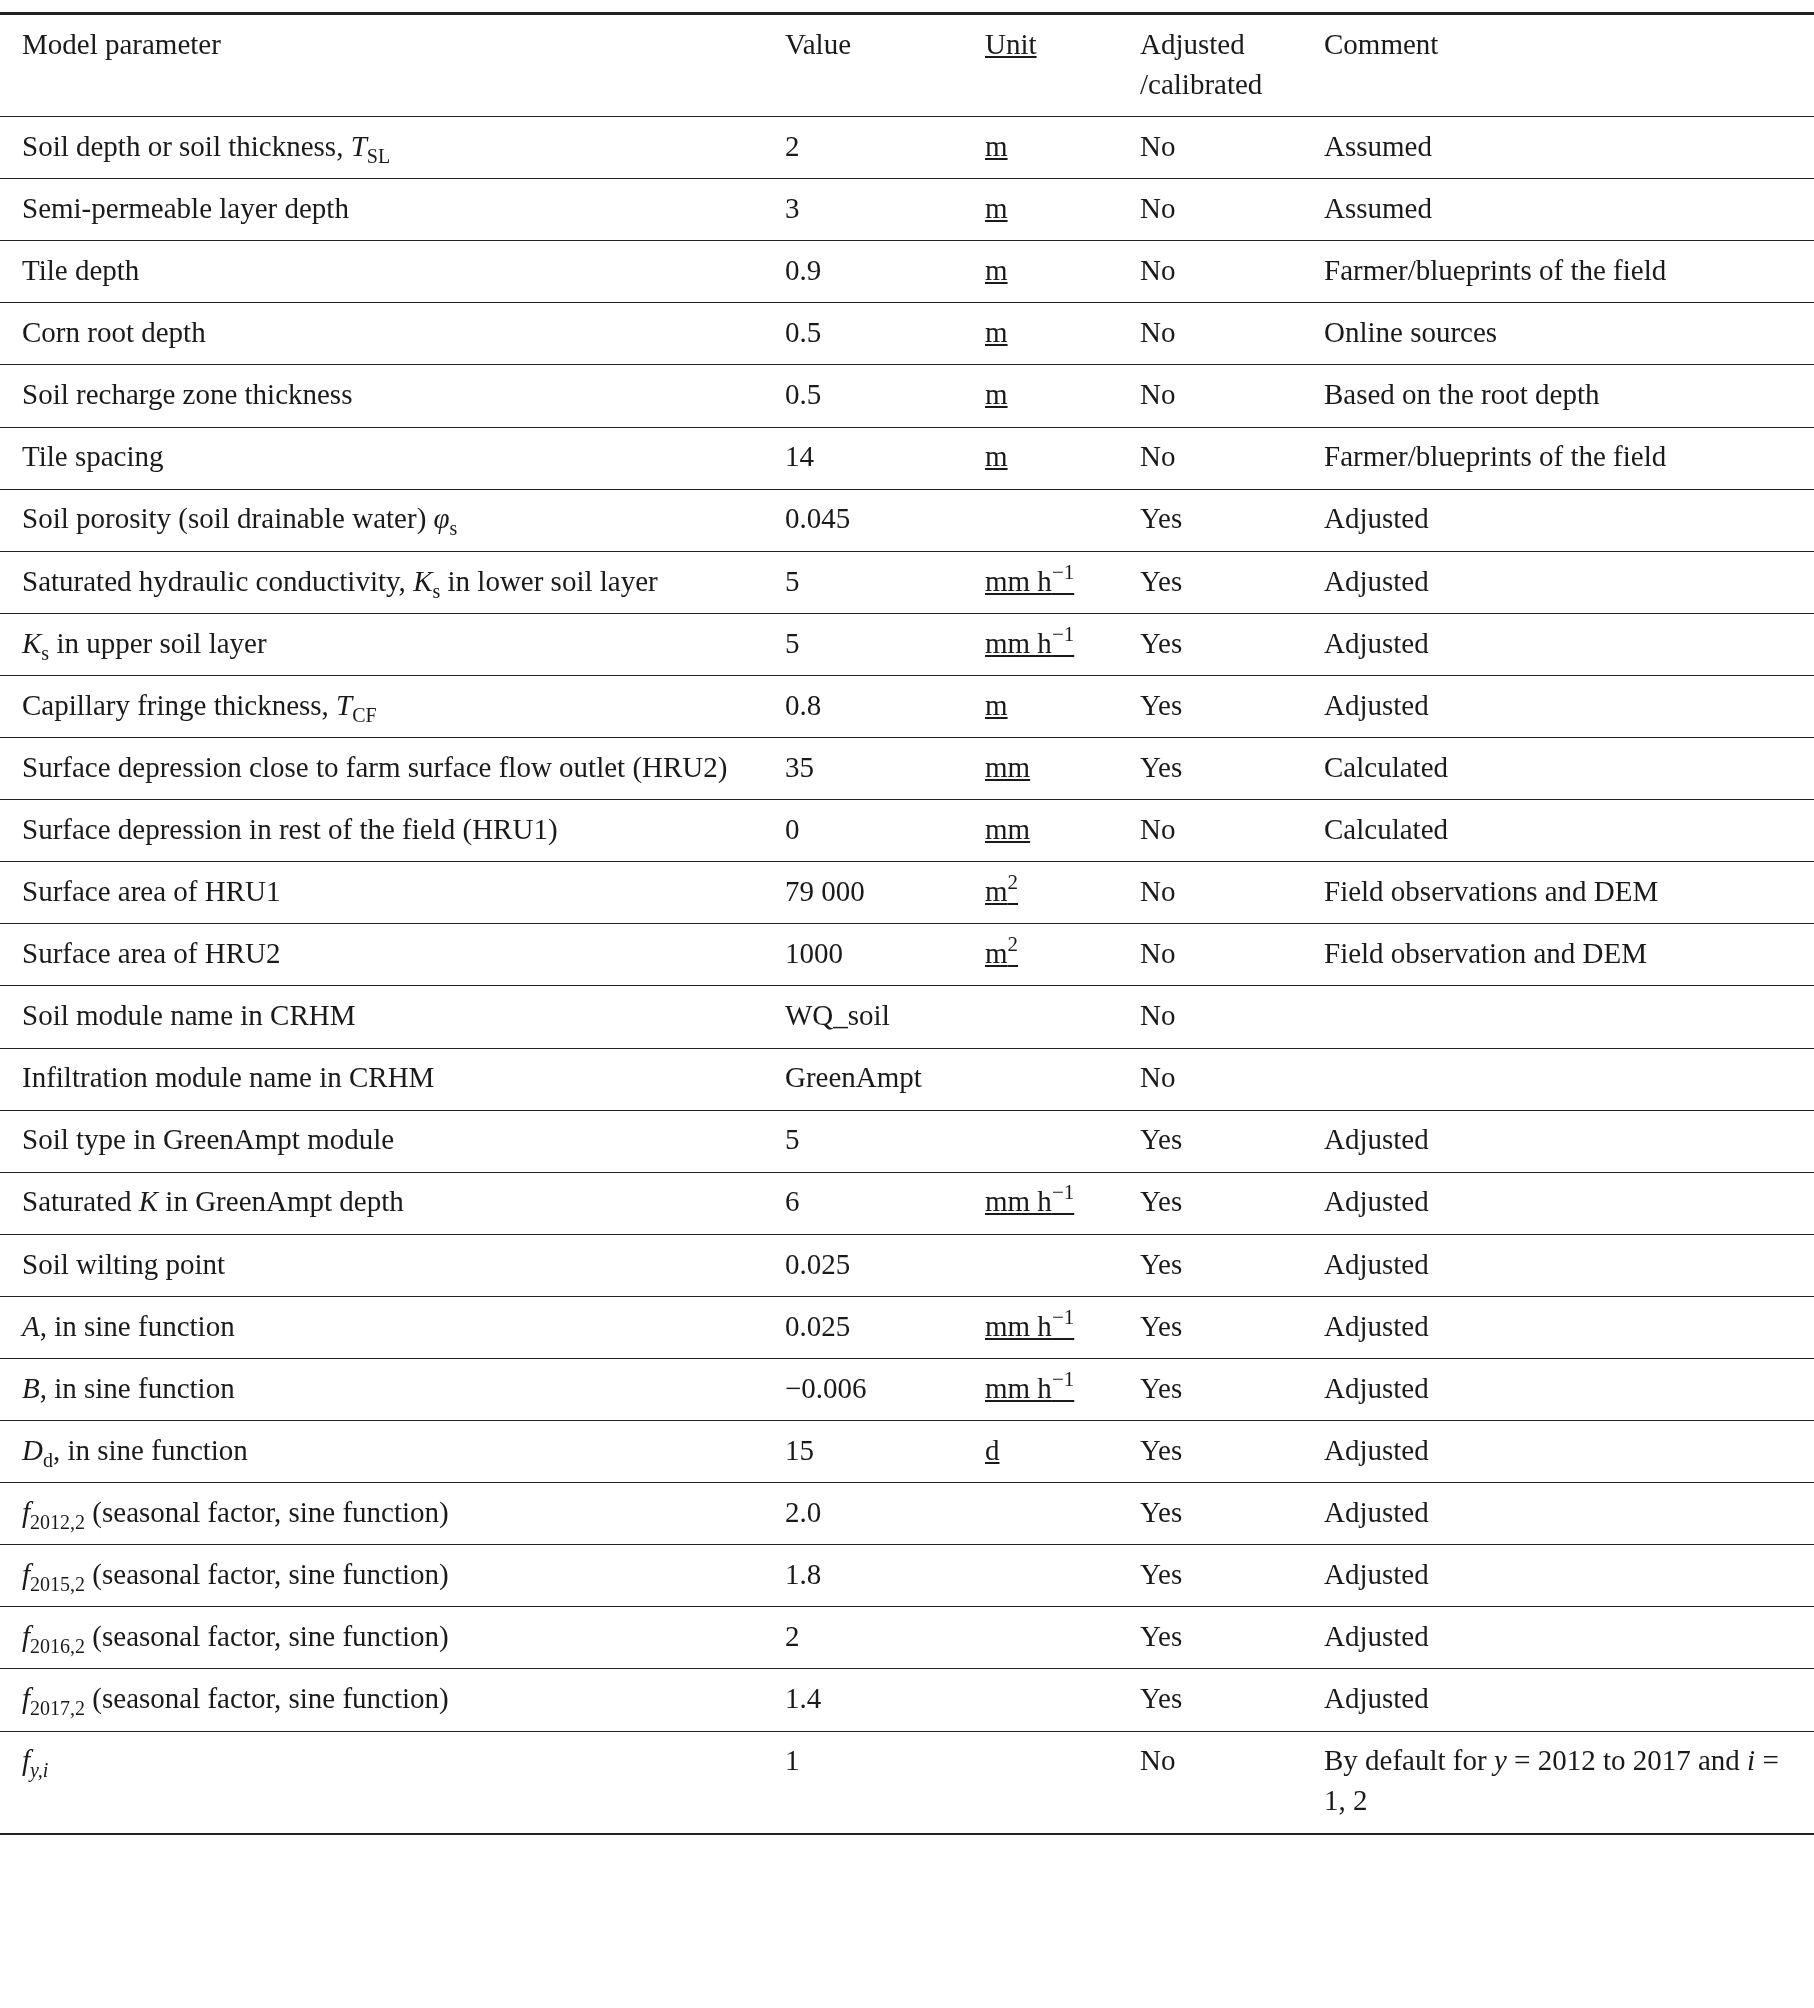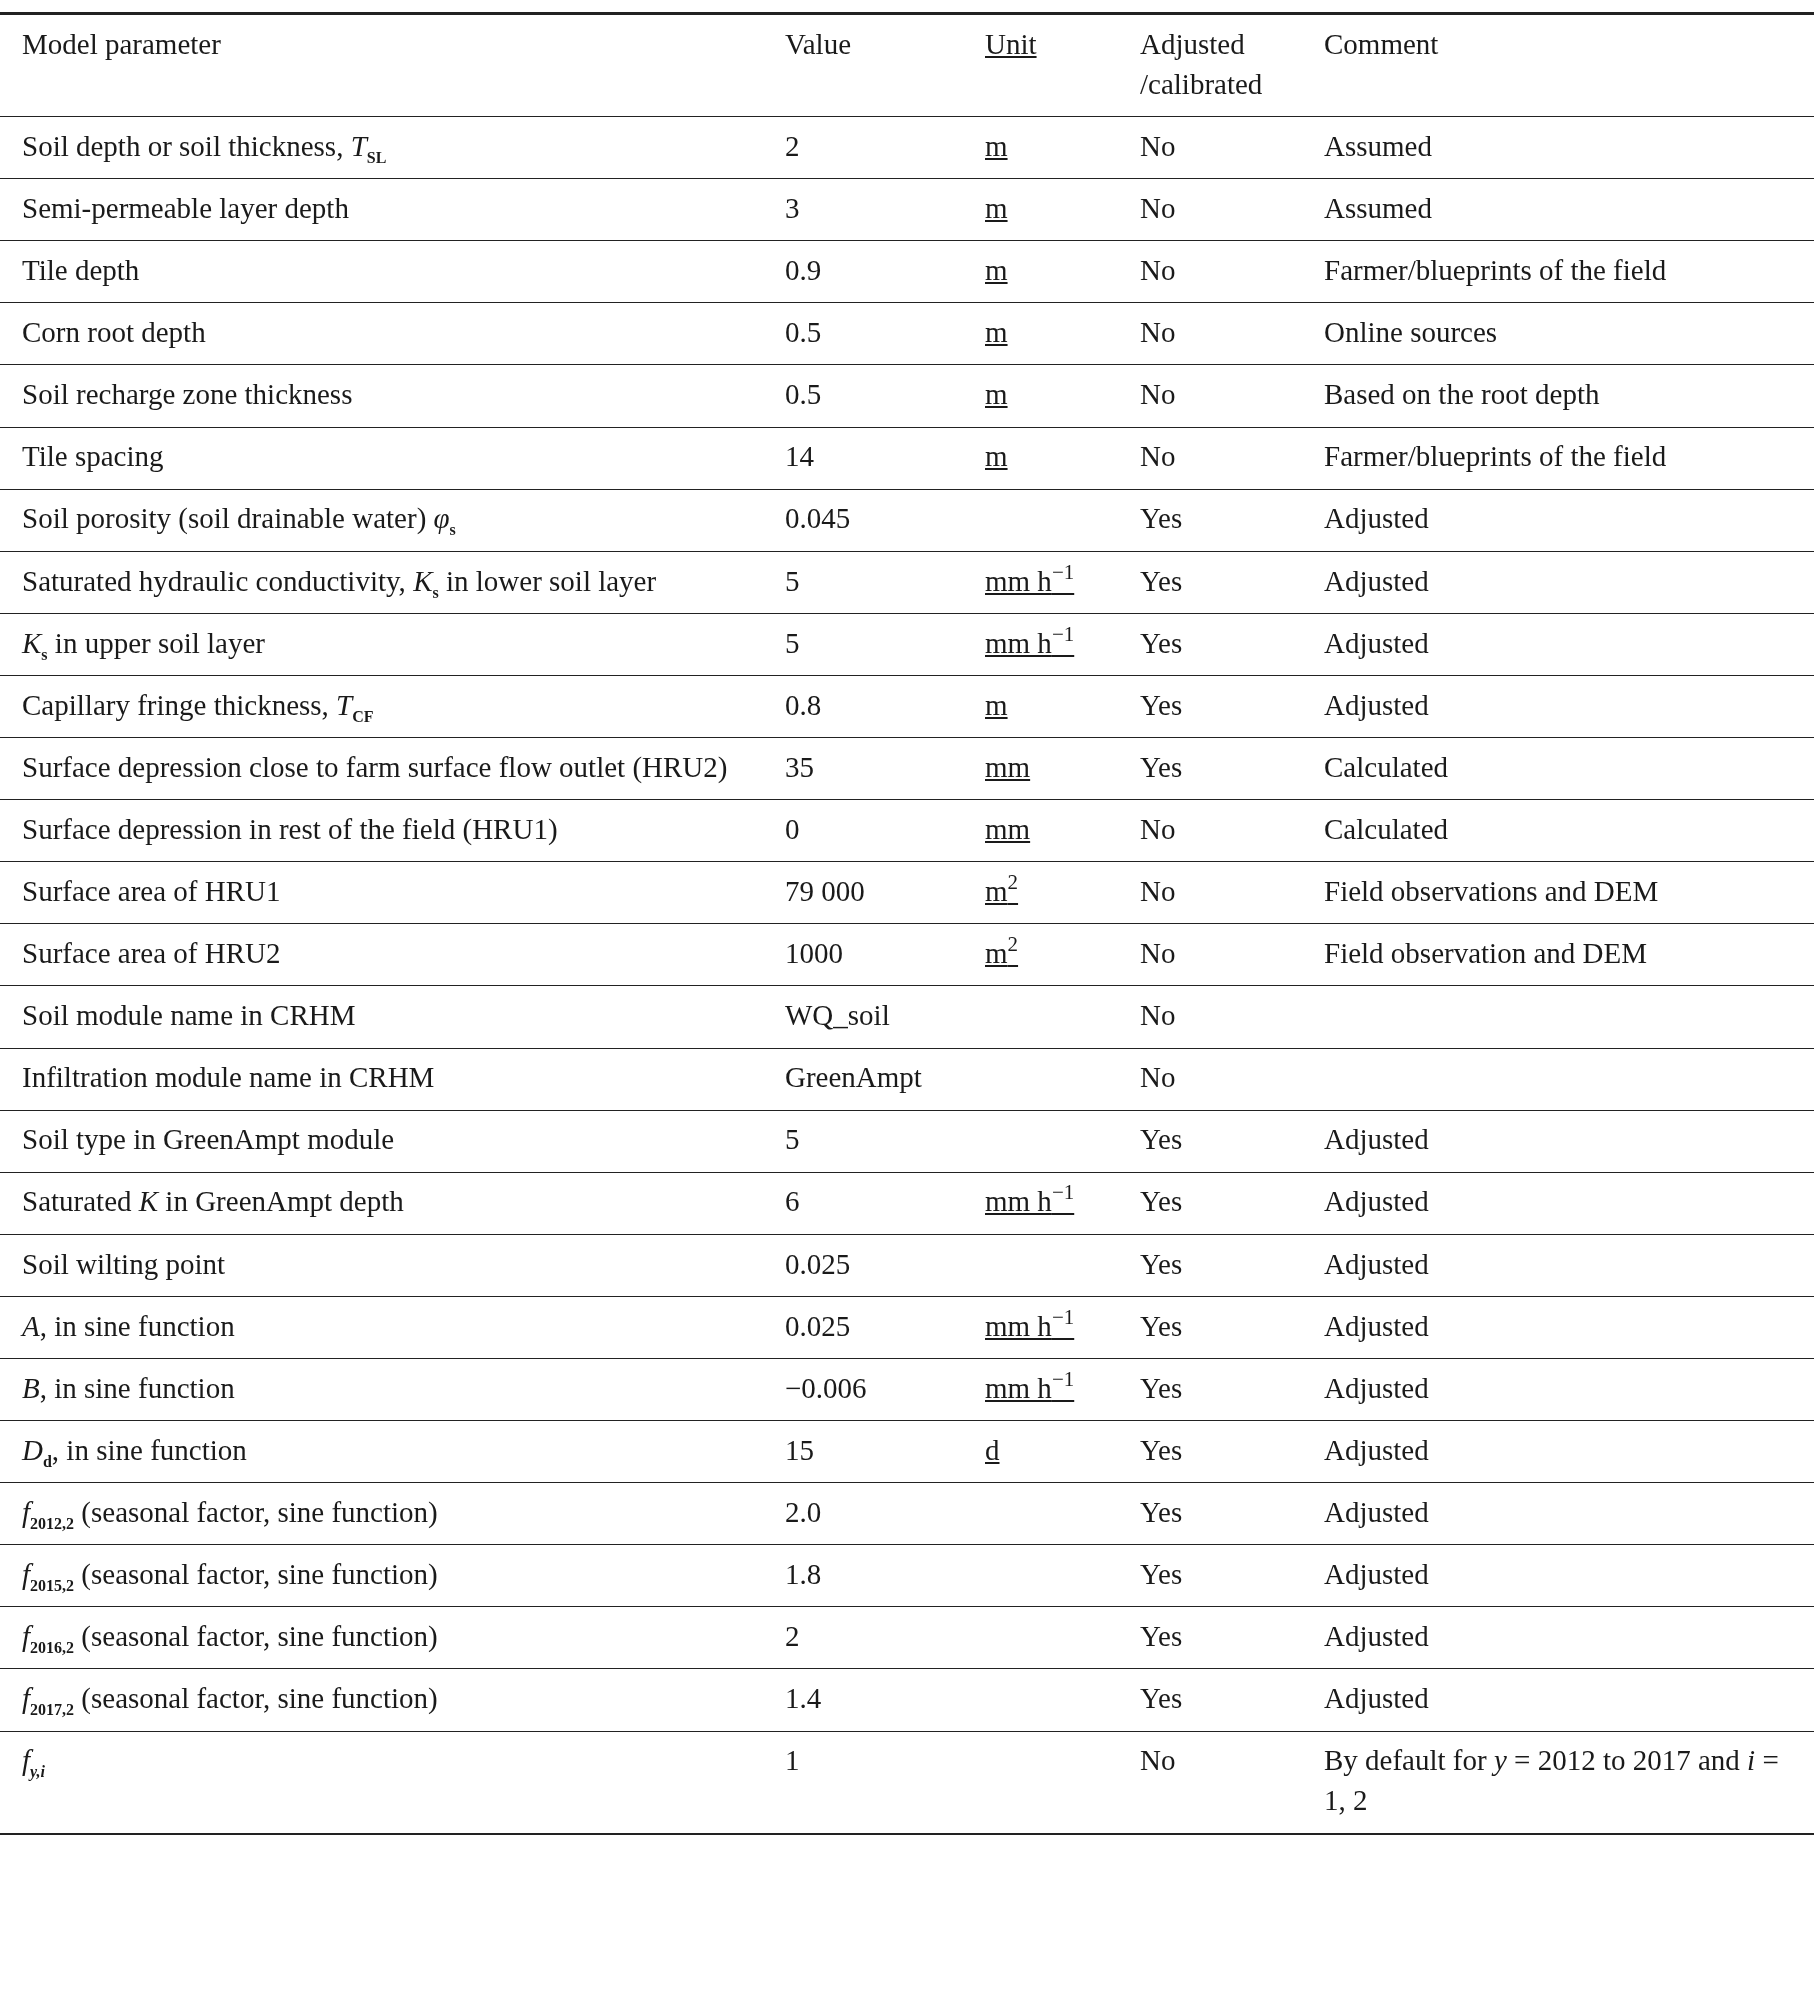--- a/index.html
+++ b/index.html
@@ -38,21 +38,21 @@
   #tbl tbody tr:last-child td {
     border-bottom: 2.6px solid #222;
   }
   .c0 { width: 737px; padding-left: 22px !important; padding-right: 26px !important; }
   .c1 { width: 200px; margin-left: 38px; }
   .c2 { width: 155px; text-decoration: underline; }
   .c3 { width: 184px; }
   .c4 { width: auto; padding-right: 19.3px !important; margin-left: 28px; }
   .justify { text-align: left; }
   i { font-style: italic; }
-  sub { font-size: 16px; line-height: 0; vertical-align: -7px; font-weight: bold; }
+  sub { font-size: 20px; line-height: 0; vertical-align: -7px; }
   sup { font-size: 21px; line-height: 0; vertical-align: 12.3px; }
 </style>
 </head>
 <body>
 
 <table id="tbl">
   <thead>
     <tr>
       <th class="c0">Model parameter</th>
       <th class="c1">Value</th>

